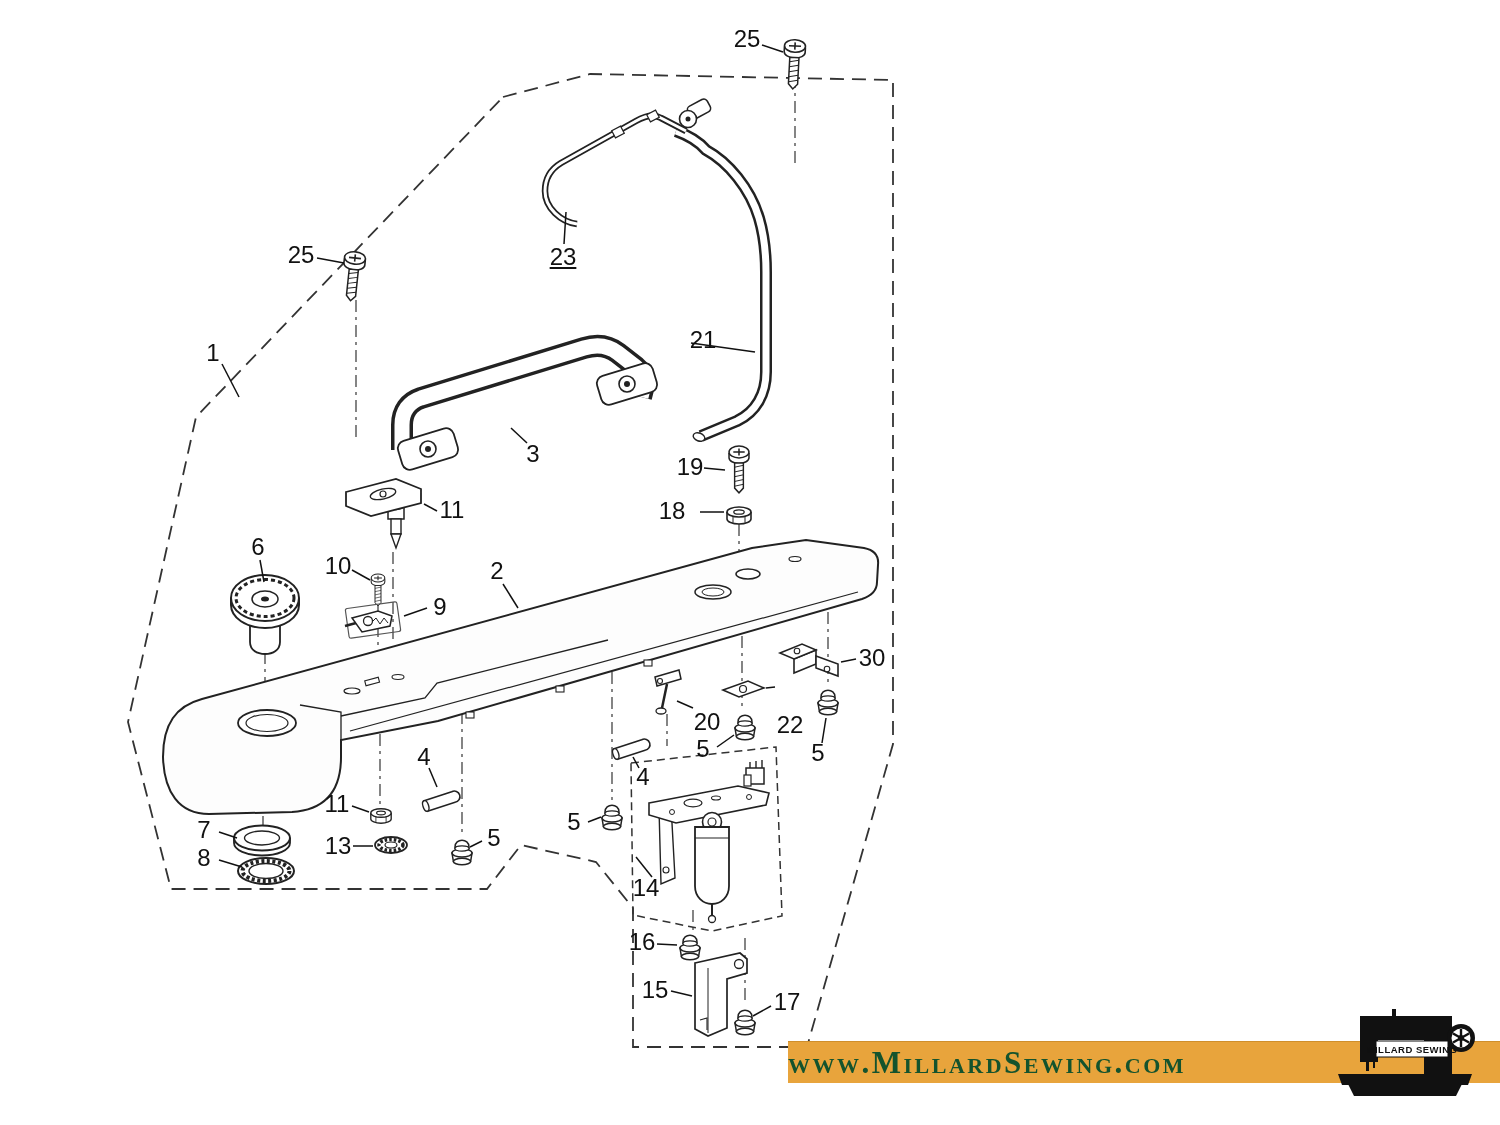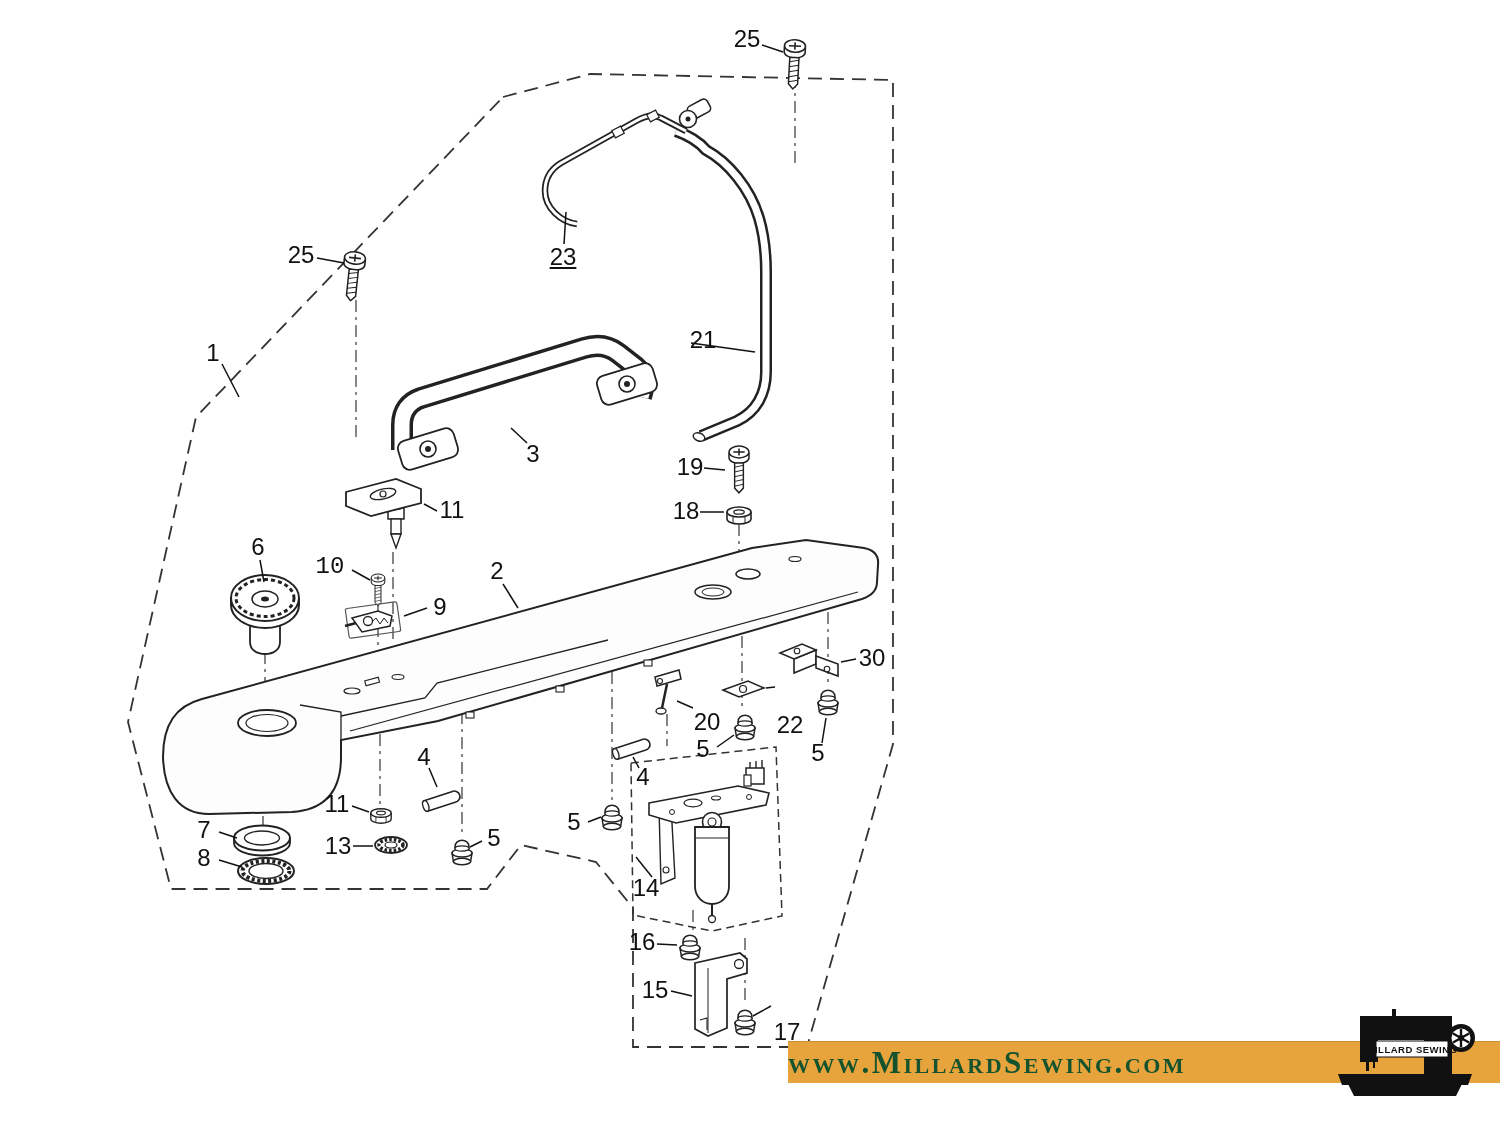--- a/index.html
+++ b/index.html
@@ -319,42 +319,42 @@
 
 <div class="labels-layer">
       <span class="part-label" style="left: 747px; top: 39px;">25</span>
       <span class="part-label" style="left: 301px; top: 255px;">25</span>
       <span class="part-label" style="left: 213px; top: 353px;">1</span>
       <span class="part-label" style="left: 563px; top: 257px; text-decoration: underline;">23</span>
       <span class="part-label" style="left: 675px; top: 340px; margin-left: 28px;">21</span>
       <span class="part-label" style="left: 533px; top: 454px;">3</span>
       <span class="part-label" style="left: 452px; top: 510px;">11</span>
       <span class="part-label" style="left: 690px; top: 467px;">19</span>
-      <span class="part-label" style="left: 686px; top: 511px;">18</span>
+      <span class="part-label" style="left: 672px; top: 511px;">18</span>
       <span class="part-label" style="left: 258px; top: 547px;">6</span>
-      <span class="part-label" style="left: 330px; top: 566px; font-family: Liberation Mono, monospace;">10</span>
+      <span class="part-label" style="left: 338px; top: 566px;">10</span>
       <span class="part-label" style="left: 497px; top: 571px;">2</span>
       <span class="part-label" style="left: 440px; top: 607px;">9</span>
       <span class="part-label" style="left: 872px; top: 658px;">30</span>
       <span class="part-label" style="left: 790px; top: 685px; margin-top: 40px;">22</span>
       <span class="part-label" style="left: 707px; top: 710px; margin-top: 12px;">20</span>
       <span class="part-label" style="left: 703px; top: 749px;">5</span>
       <span class="part-label" style="left: 818px; top: 753px;">5</span>
       <span class="part-label" style="left: 424px; top: 757px;">4</span>
       <span class="part-label" style="left: 643px; top: 777px;">4</span>
       <span class="part-label" style="left: 337px; top: 804px;">11</span>
       <span class="part-label" style="left: 204px; top: 830px;">7</span>
       <span class="part-label" style="left: 338px; top: 846px;">13</span>
       <span class="part-label" style="left: 574px; top: 822px;">5</span>
       <span class="part-label" style="left: 494px; top: 838px;">5</span>
       <span class="part-label" style="left: 204px; top: 858px;">8</span>
       <span class="part-label" style="left: 646px; top: 888px;">14</span>
       <span class="part-label" style="left: 642px; top: 942px;">16</span>
       <span class="part-label" style="left: 655px; top: 990px;">15</span>
-      <span class="part-label" style="left: 787px; top: 1032px; text-align: center;">17</span>
+      <span class="part-label" style="left: 787px; top: 1002px; text-align: center;">17</span>
     </div>
 
 <div class="banner" style="background: rgb(232, 164, 60);">
   <span class="banner-text">www.MillardSewing.com</span>
 </div>
 
 <svg class="logo-svg" width="150" height="98" viewBox="0 0 150 98">
   <path d="M 18,84 L 132,84 L 126,96 L 24,96 Z" fill="#111"></path>
   <path d="M 8,74 L 142,74 L 138,85 L 12,85 Z" fill="#111"></path>
   <rect x="30" y="16" width="18" height="46" fill="#111"></rect>

